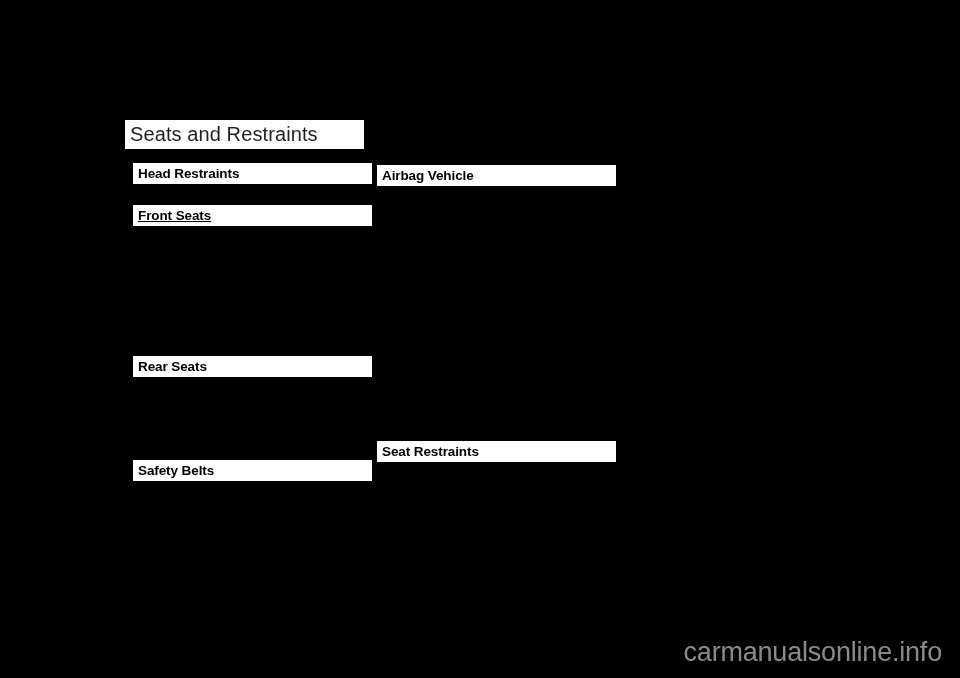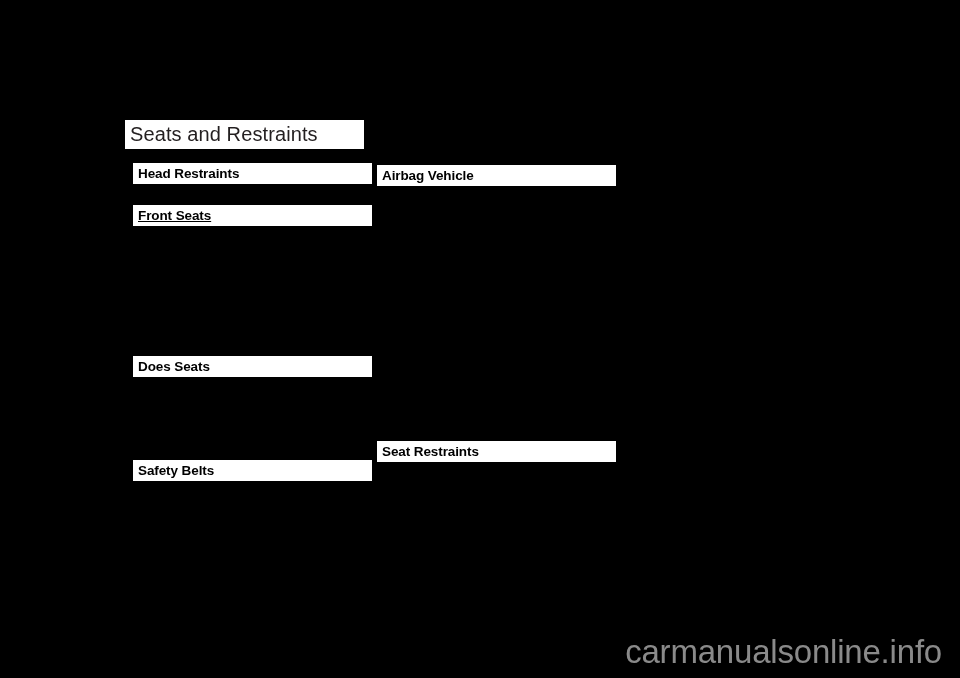--- a/index.html
+++ b/index.html
@@ -78,21 +78,21 @@
   }
   .toc-entries.left  { left: 117px; }
   .toc-entries.right { left: 377px; }
 
   
   .watermark {
     position: absolute;
     right: 18px;
     bottom: 12px;
     color: #8a8a8a;
-    font-size: 33px;
+    font-size: 27px;
     font-weight: 400;
     letter-spacing: -0.2px;
     line-height: 28px;
     white-space: nowrap;
   }
 </style>
 </head>
 <body>
 
 <div class="page">
@@ -106,21 +106,21 @@
 
     <div class="toc-heading left" style="top:205px;text-decoration:underline;">Front Seats</div>
     <div class="toc-entries left" style="top:228px;">Seat Adjustment
 Power Seat Adjustment
 Lumbar Adjustment
 Reclining Seatbacks
 Memory Seats
 Heated and Ventilated Front
 Seats</div>
 
-    <div class="toc-heading left" style="top:356px;">Does Seats</div>
+    <div class="toc-heading left" style="top:356px;">Rear Seats</div>
     <div class="toc-entries left" style="top:379px;">Rear Seats
 Heated Rear Seats
 Armrest</div>
 
     <div class="toc-heading left" style="top:460px;">Safety Belts</div>
     <div class="toc-entries left" style="top:483px;">Safety Belts
 How to Wear Safety Belts
 Properly
 Lap-Shoulder Belt
 Safety Belt Use During

